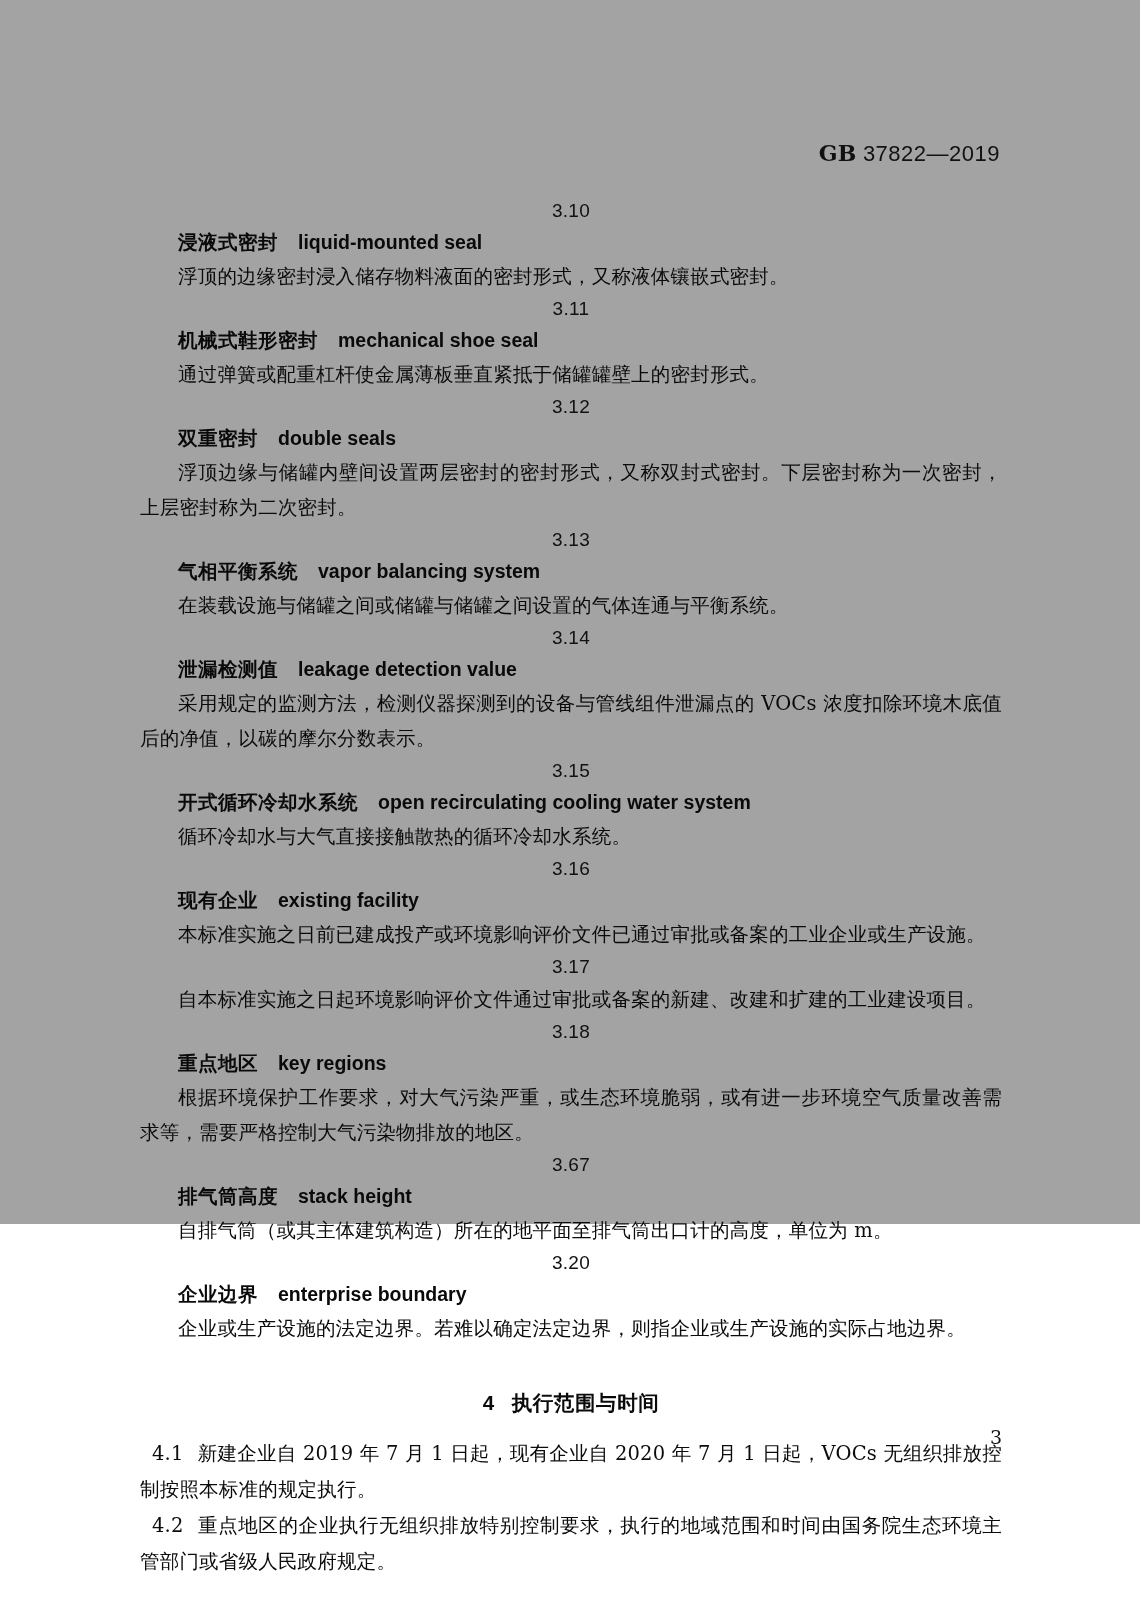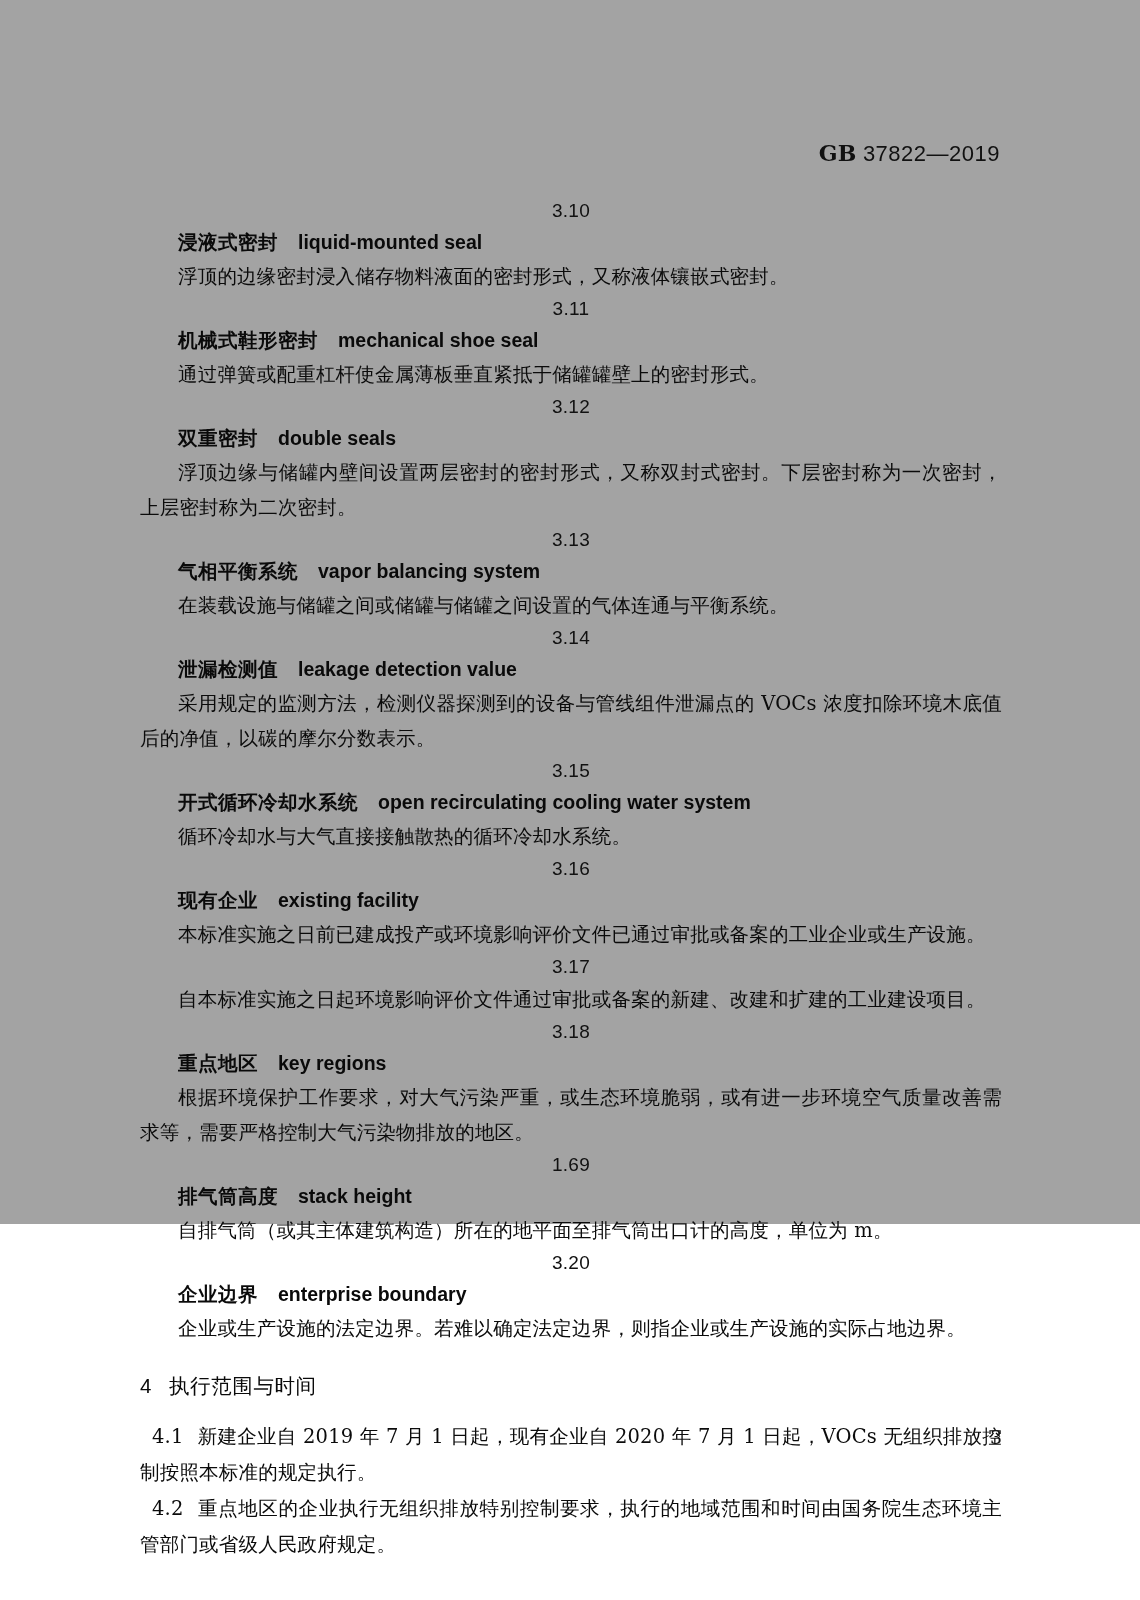--- a/index.html
+++ b/index.html
@@ -78,28 +78,29 @@
     font-family: "DejaVu Serif", "Liberation Serif", serif;
     font-size: 19.5px;
     line-height: 35px;
     text-indent: 38px;
     text-align: justify;
     text-justify: inter-ideograph;
     color: #0b0b0b;
     letter-spacing: 0.2px;
   }
   .section-head {
-    margin-top: 23px;
+    margin-top: 40px;
     margin-bottom: 16px;
     font-family: "Liberation Sans", "DejaVu Sans", sans-serif;
-    font-weight: normal;
+    font-weight: bold;
     font-size: 20.5px;
     line-height: 34px;
     letter-spacing: 0.6px;
     color: #0a0a0a;
+    text-align: center;
   }
   .section-head .sh-num { margin-right: 17px; }
   .para {
     font-family: "DejaVu Serif", "Liberation Serif", serif;
     font-size: 19.5px;
     line-height: 36px;
     text-align: justify;
     text-justify: inter-ideograph;
     color: #0b0b0b;
     letter-spacing: 0.2px;
@@ -196,21 +197,21 @@
 
     <div class="entry">
       <div class="clause-num">3.18</div>
       <div class="term-line">
         <span class="cn">重点地区</span><span class="gap"></span><span class="en">key regions</span>
       </div>
       <div class="definition">根据环境保护工作要求，对大气污染严重，或生态环境脆弱，或有进一步环境空气质量改善需求等，需要严格控制大气污染物排放的地区。</div>
     </div>
 
     <div class="entry">
-      <div class="clause-num">1.69</div>
+      <div class="clause-num">3.67</div>
       <div class="term-line">
         <span class="cn">排气筒高度</span><span class="gap"></span><span class="en">stack height</span>
       </div>
       <div class="definition">自排气筒（或其主体建筑构造）所在的地平面至排气筒出口计的高度，单位为 m。</div>
     </div>
 
     <div class="entry">
       <div class="clause-num">3.20</div>
       <div class="term-line">
         <span class="cn">企业边界</span><span class="gap"></span><span class="en">enterprise boundary</span>

